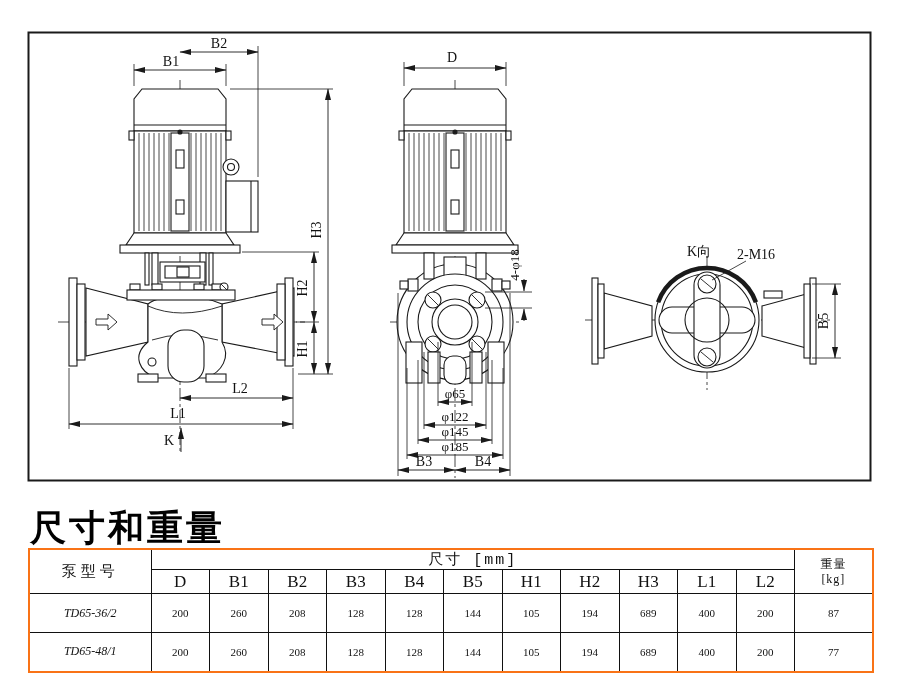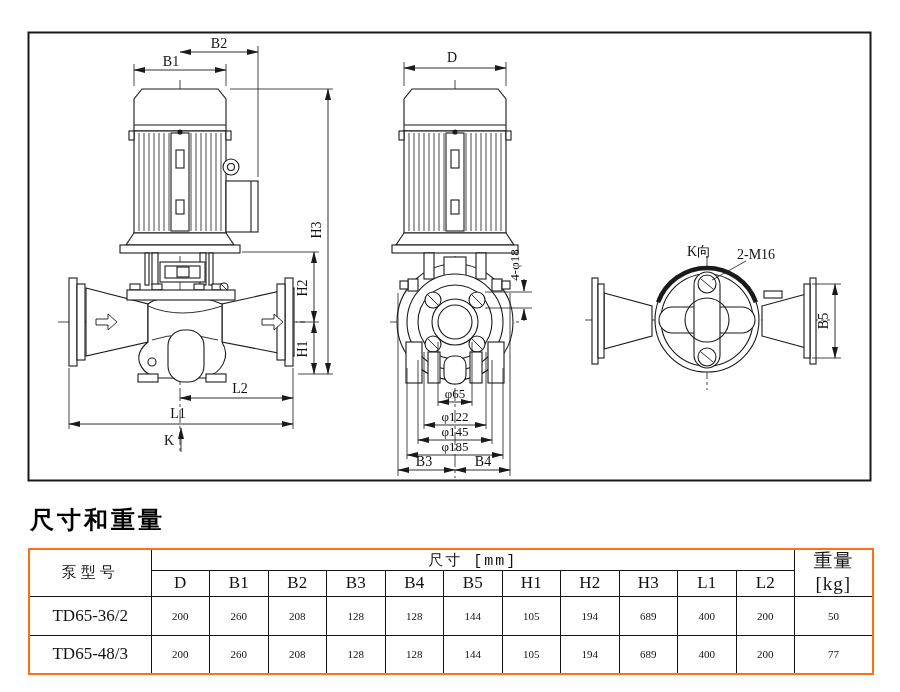--- a/index.html
+++ b/index.html
@@ -6,41 +6,41 @@
   body{
     width:900px;height:692px;position:relative;background:#ffffff;
     font-family:"Liberation Serif", serif;color:#111;overflow:hidden;
   }
   svg text{fill:#111;}
   .lbl{font-family:"Liberation Serif", serif;font-size:14px;}
   .lbl-s{font-family:"Liberation Serif", serif;font-size:13px;}
   .title{
     position:absolute;left:30px;top:504px;
     font-family:"Liberation Sans", sans-serif;font-weight:900;
-    font-size:24px;letter-spacing:3px;color:#000;
+    font-size:36px;letter-spacing:3px;color:#000;
   }
   table.spec{
     position:absolute;left:28px;top:548px;width:844px;
     border-collapse:collapse;table-layout:fixed;
     font-family:"Liberation Serif", serif;
   }
   table.spec th,table.spec td{
     border:1px solid #111;text-align:center;vertical-align:middle;
     padding:0;font-weight:normal;color:#111;
   }
   table.spec{border:2px solid #f97316;}
   tr.hdr-top{height:20px;}
   tr.hdr-cols{height:24px;}
   tr.data-row{height:39px;}
   .cjk-hdr{font-size:15px;letter-spacing:2px;font-family:Liberation Mono, monospace;}
   .model-hdr{font-size:15px;letter-spacing:4px;}
   .col-letter{font-size:17px;}
-  .wt-hdr{font-size:19px;line-height:1.2;letter-spacing:1px;}
+  .wt-hdr{font-size:12px;line-height:1.2;letter-spacing:1px;}
   .cell-val{font-size:11px;}
-  .cell-model{font-size:17px;}
+  .cell-model{font-size:12px;font-style:italic;}
 </style>
 </head>
 <body>
 
 <svg width="900" height="505" viewBox="0 0 900 505" style="position:absolute;left:0;top:0;">
   <defs>
     <marker id="arr" viewBox="0 0 12 8" refX="11.3" refY="4" markerWidth="12" markerHeight="8" orient="auto-start-reverse" markerUnits="userSpaceOnUse">
       <path d="M11.8,4 L0,0.9 L0,7.1 Z" fill="#1a1a1a"></path>
     </marker>
   </defs>
@@ -319,24 +319,24 @@
       <td class="cell-val">260</td>
       <td class="cell-val">208</td>
       <td class="cell-val">128</td>
       <td class="cell-val">128</td>
       <td class="cell-val">144</td>
       <td class="cell-val">105</td>
       <td class="cell-val">194</td>
       <td class="cell-val">689</td>
       <td class="cell-val">400</td>
       <td class="cell-val">200</td>
-      <td class="cell-val">50</td>
+      <td class="cell-val">87</td>
     </tr>
     <tr class="data-row">
-      <td class="cell-model">TD65-48/3</td>
+      <td class="cell-model">TD65-48/1</td>
       <td class="cell-val">200</td>
       <td class="cell-val">260</td>
       <td class="cell-val">208</td>
       <td class="cell-val">128</td>
       <td class="cell-val">128</td>
       <td class="cell-val">144</td>
       <td class="cell-val">105</td>
       <td class="cell-val">194</td>
       <td class="cell-val">689</td>
       <td class="cell-val">400</td>

